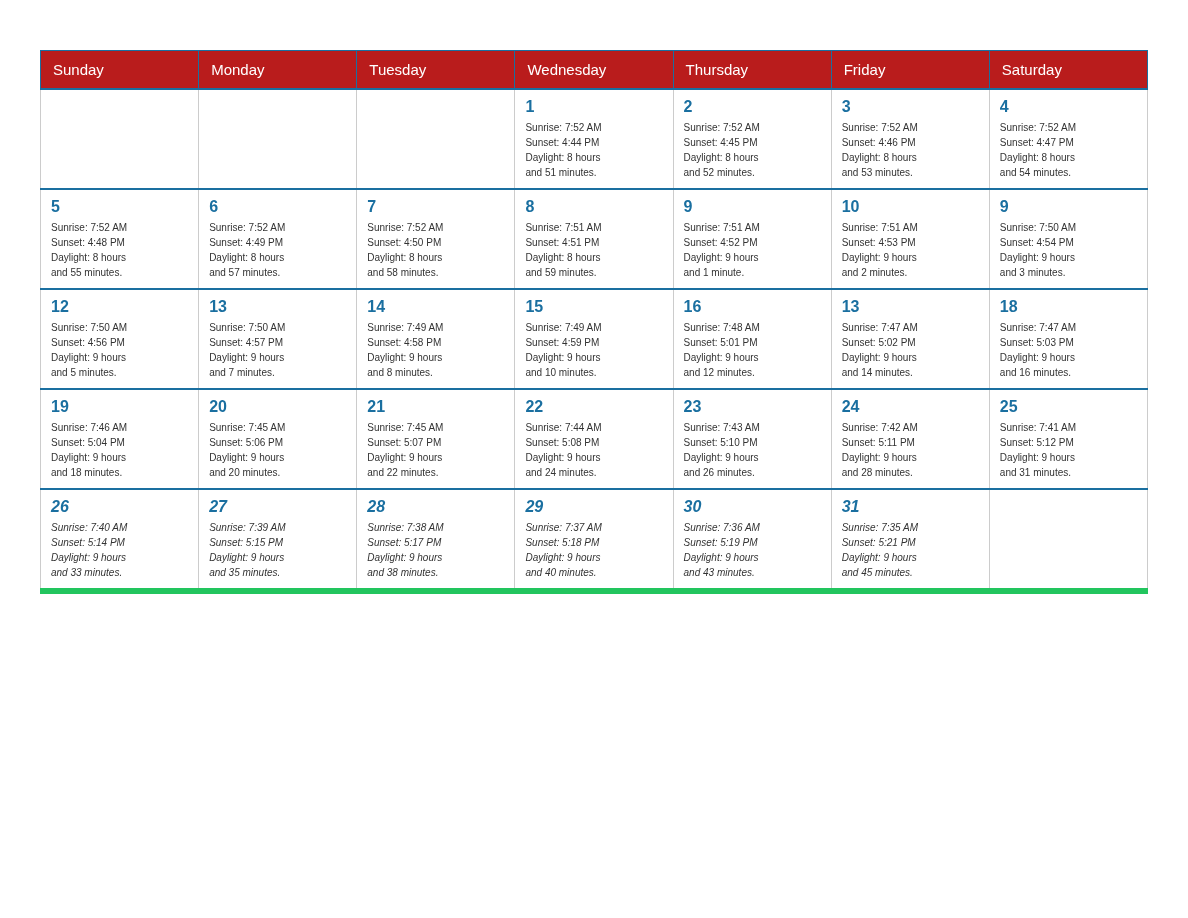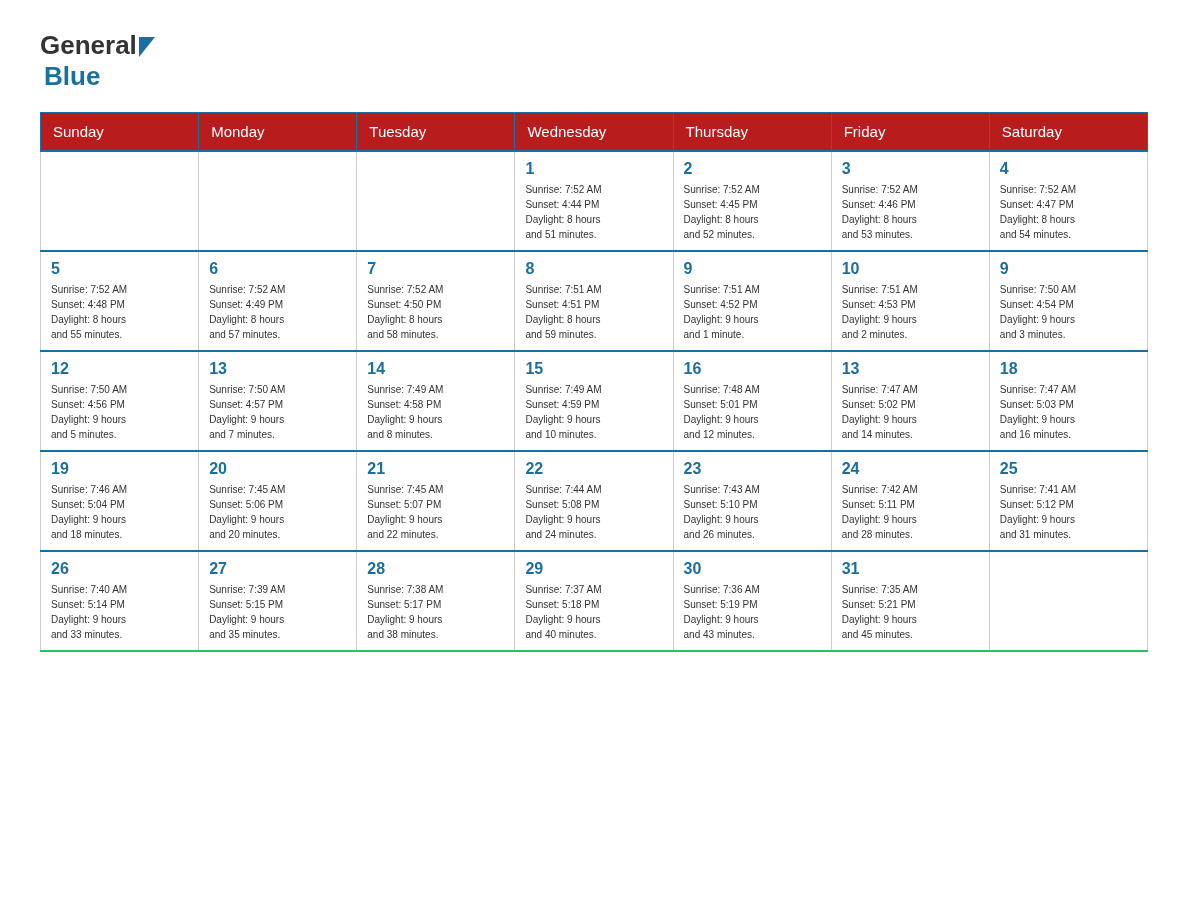--- a/index.html
+++ b/index.html
@@ -80,38 +80,28 @@
     .empty-cell {
       background: #fff;
     }
     .calendar tr:not(:last-child) td {
       border-bottom: 2px solid #1a6fa0;
     }
     .calendar tbody tr td {
       border-bottom: 1px solid #ccc;
     }
     .calendar tbody tr:last-child td {
-      border-bottom: 2px solid #22c55e;
+      border-bottom: 6px solid #22c55e;
+      font-style: italic;
     }
   </style>
 </head>
 <body>
 
 <div class="header">
-  <div class="logo-wrapper">
-    <div class="logo-row1">
-      <span style="font-size:26px;font-weight:bold;color:#333;">General</span>
-      <svg width="16" height="20" viewBox="0 0 16 20" style="margin-left:2px;margin-top:2px;">
-        <polygon points="0,0 16,0 0,20" fill="#1a6fa0"></polygon>
-      </svg>
-    </div>
-    <div class="logo-row2">
-      <span style="font-size:26px;font-weight:bold;color:#1a6fa0;margin-left:4px;">Blue</span>
-    </div>
-  </div>
   <div class="title-section">
   </div>
 </div>
 
 <table class="calendar">
   <thead>
     <tr>
     <th>Sunday</th>
         <th>Monday</th>
         <th>Tuesday</th>

